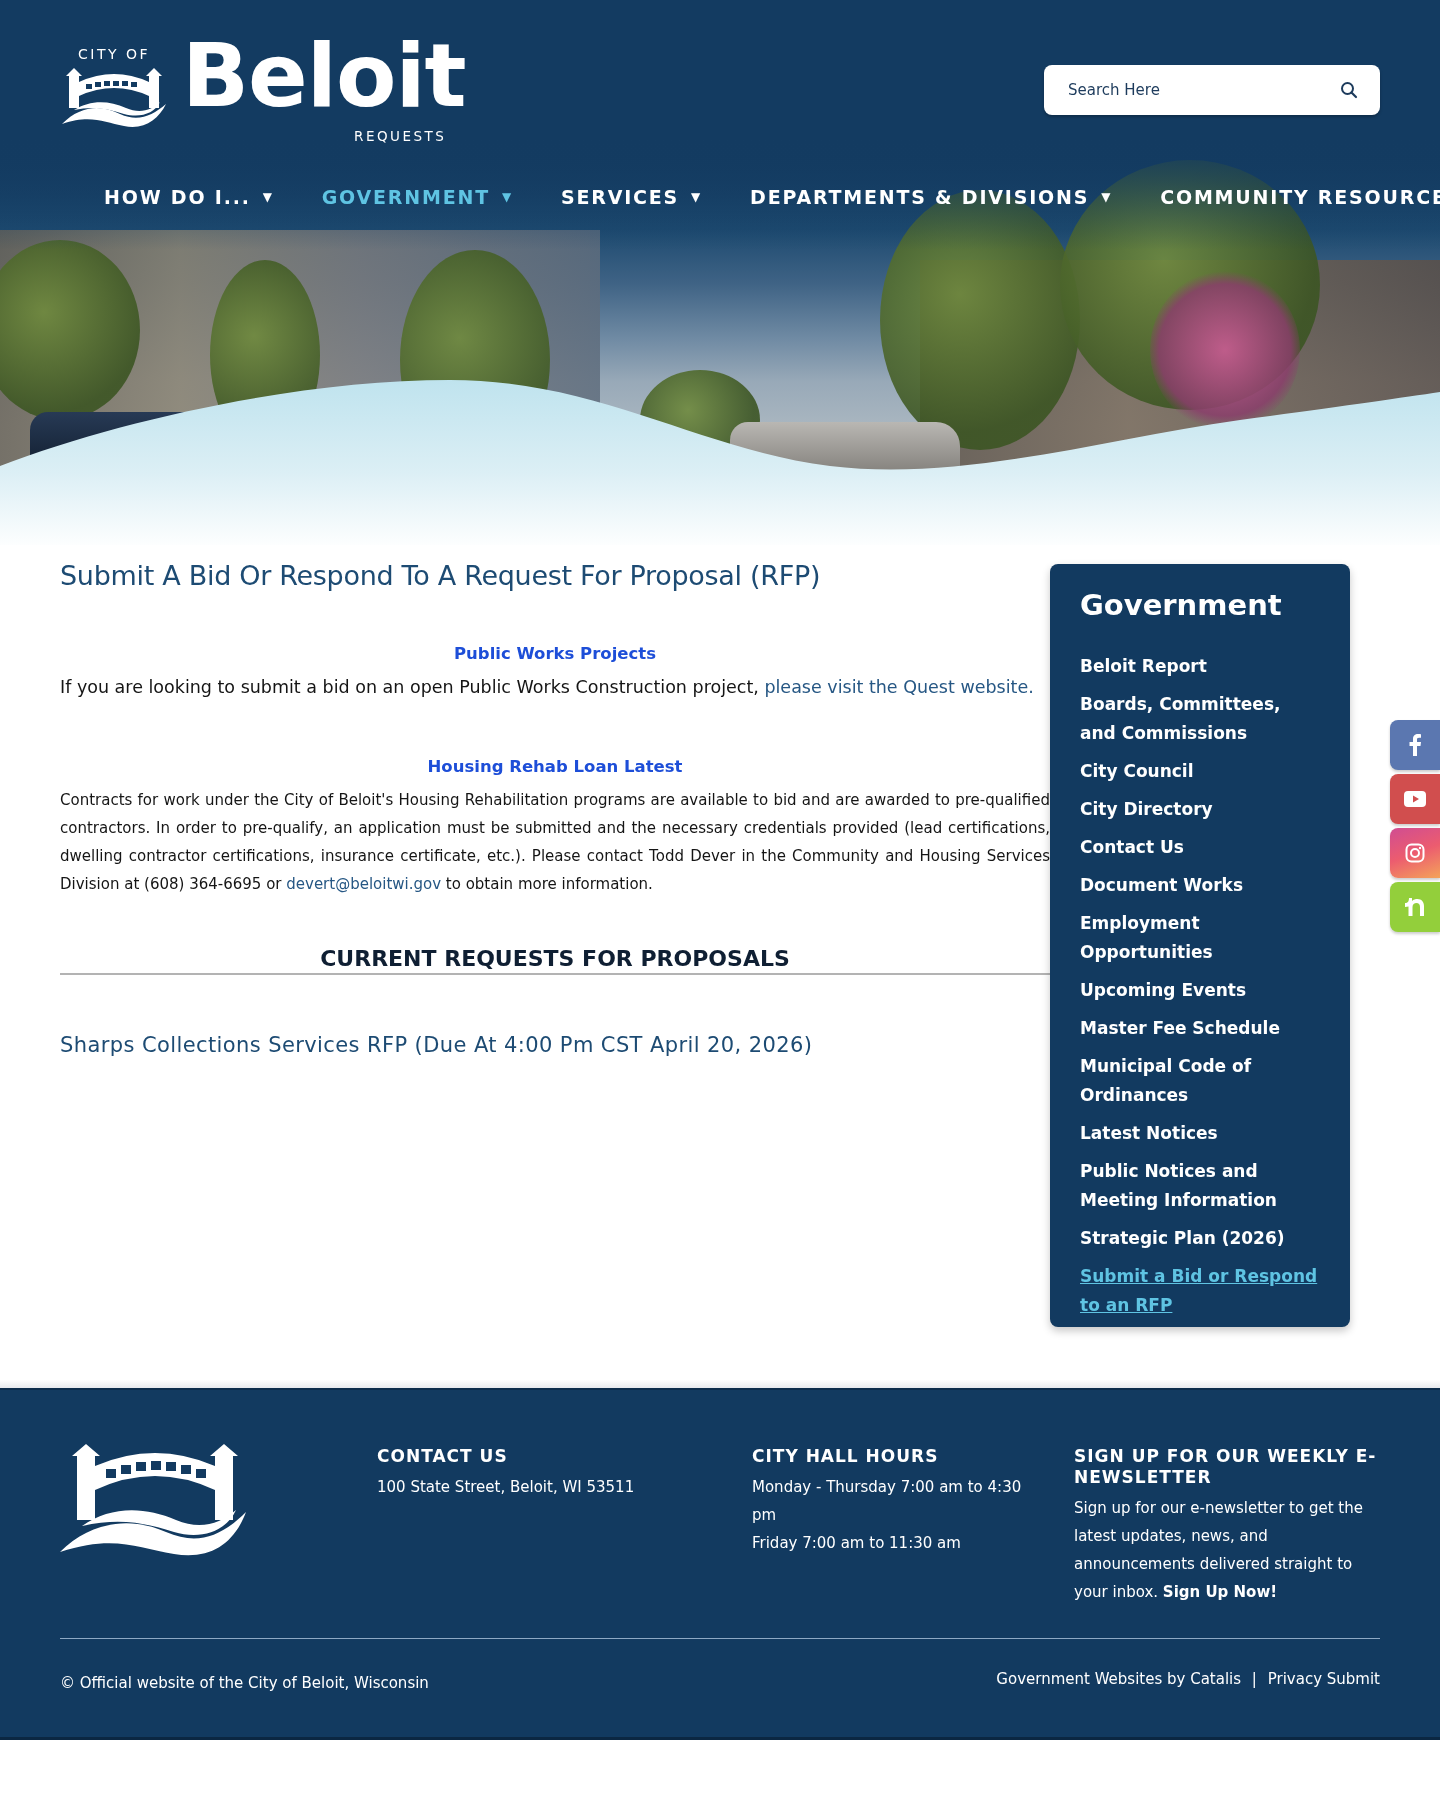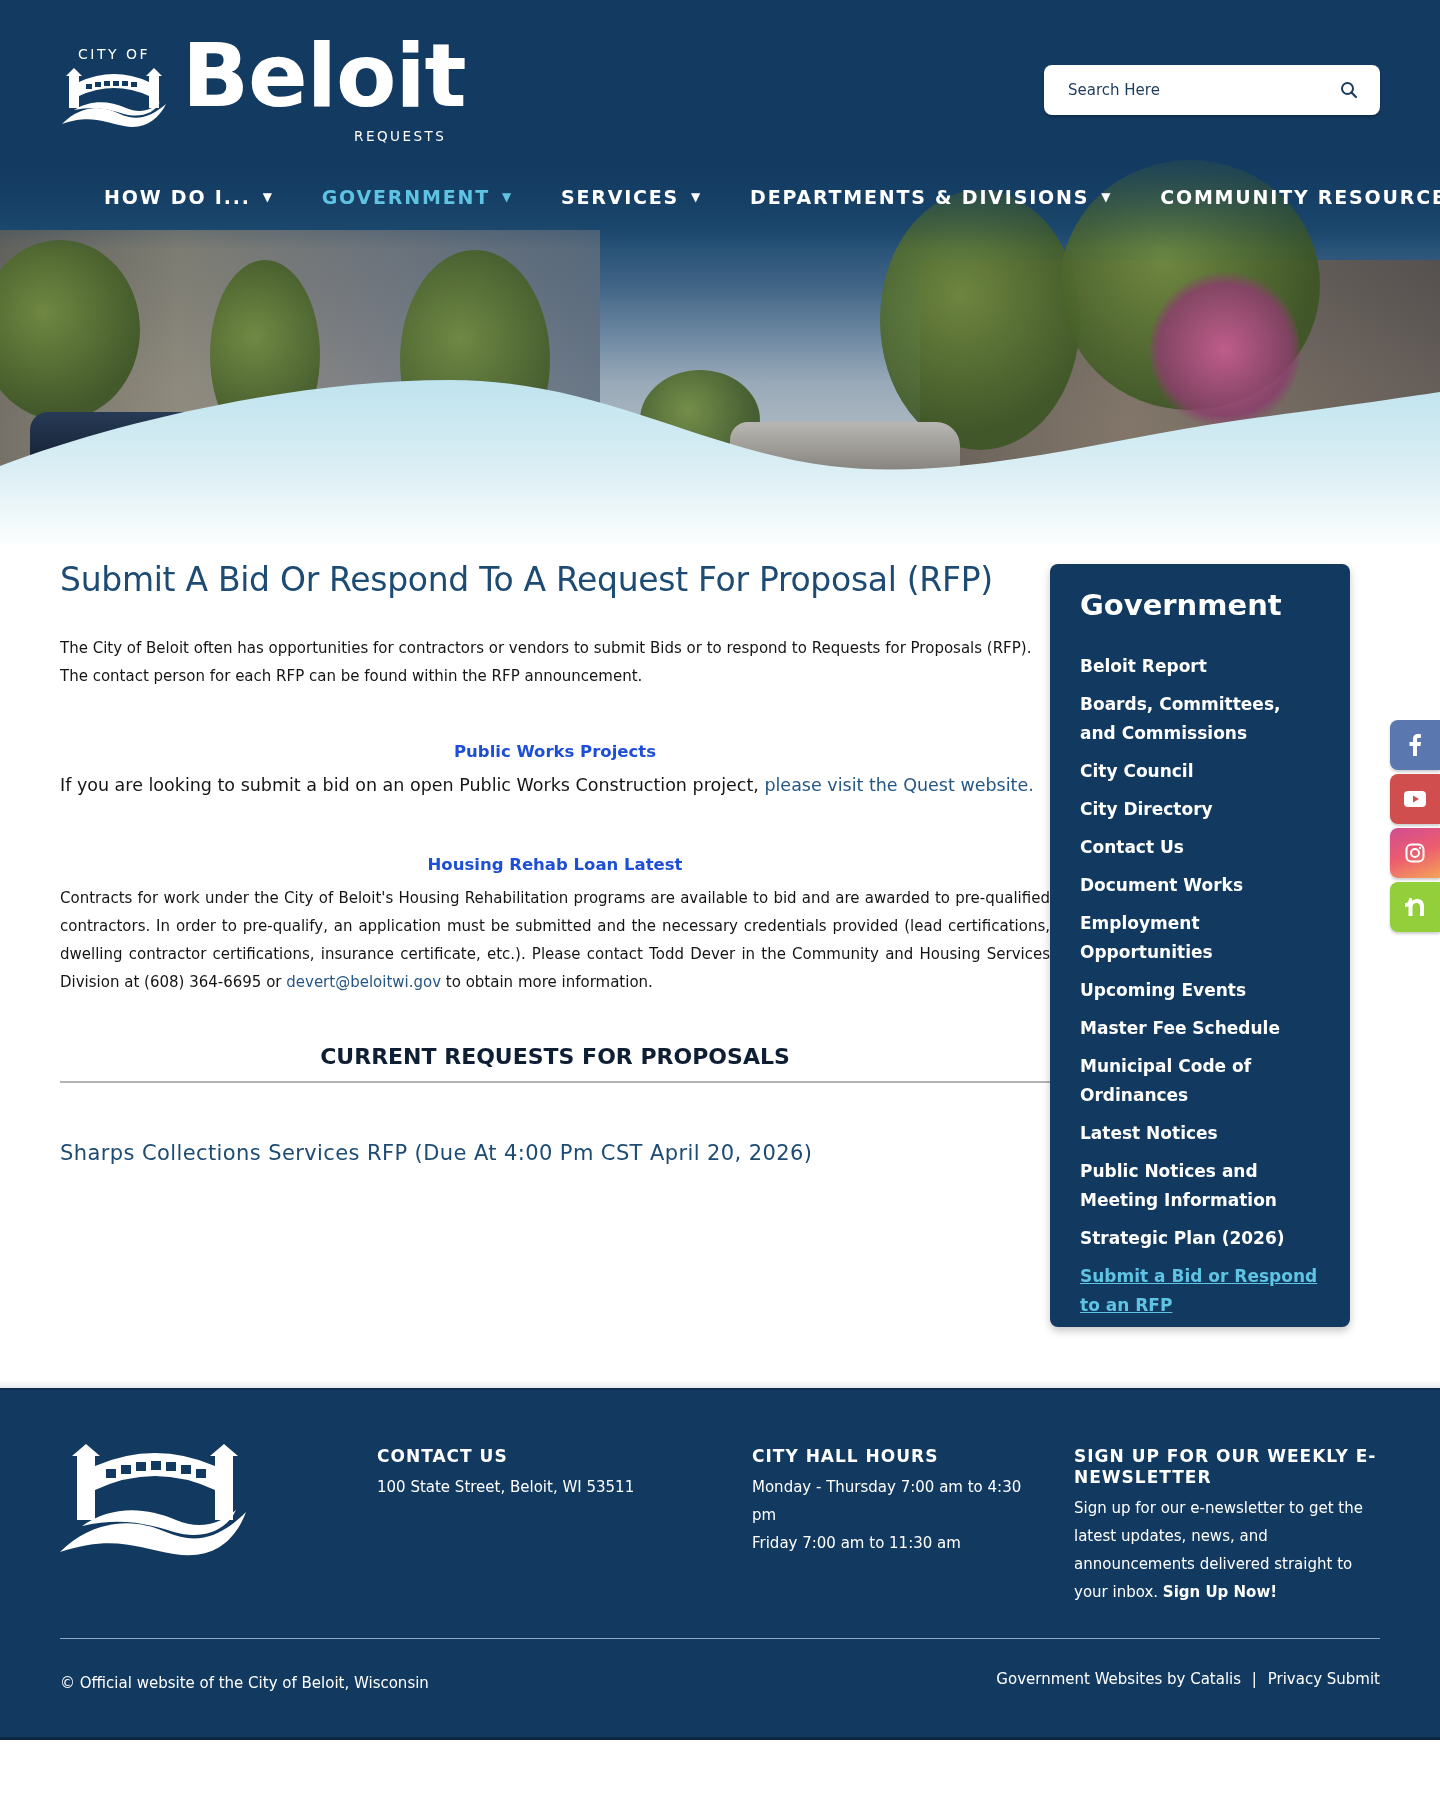--- a/index.html
+++ b/index.html
@@ -50,29 +50,29 @@
 
   .nav { position: absolute; left: 60px; top: 180px; width: 1320px; height: 34px; display: flex; align-items: center; }
   .nav .home { width: 24px; height: 22px; margin-right: 44px; }
   .nav-item { display: flex; align-items: center; color: #fff; font-size: 19px; font-weight: bold; letter-spacing: 1.8px; font-family: "DejaVu Sans", sans-serif; margin-right: 48px; white-space: nowrap; }
   .nav-item .caret { font-size: 12px; margin-left: 12px; }
   .nav-item.active { color: #5fc4e3; }
   .nav-item:last-child { margin-right: 0; }
 
   
   .main { position: absolute; left: 60px; top: 560px; width: 990px; }
-  .page-title { font-size: 33px; color: #1d4b73; font-weight: normal; line-height: 1.2; font-family: "DejaVu Sans", sans-serif; letter-spacing: -0.3px; }
+  .page-title { font-size: 27px; color: #1d4b73; font-weight: normal; line-height: 1.2; font-family: "DejaVu Sans", sans-serif; letter-spacing: -0.3px; }
   .intro { margin-top: 34px; font-size: 15px; line-height: 28px; color: #151515; }
   .sec-head { text-align: center; font-size: 16.5px; font-weight: bold; color: #1d4ed8; }
   .pw-head { margin-top: 52px; }
   .pw-text { margin-top: 10px; font-size: 17.5px; color: #151515; line-height: 28px; }
   a.link { color: #265784; text-decoration: none; }
   .hr-head { margin-top: 56px; }
   .hr-text { margin-top: 10px; font-size: 15px; line-height: 28px; color: #151515; text-align: justify; }
-  .rfp-head { margin-top: 48px; text-align: center; font-size: 22px; font-weight: bold; color: #0f1f33; padding-bottom: 12px; border-bottom: 2px solid #b3b3b3; }
+  .rfp-head { margin-top: 48px; text-align: center; font-size: 22px; font-weight: bold; color: #0f1f33; padding-bottom: 2px; border-bottom: 2px solid #b3b3b3; }
   .rfp-item { display: block; margin-top: 58px; font-size: 21px; color: #1d4b73; letter-spacing: 0.4px; text-decoration: none; }
 
   
   .sidebar {
     position: absolute; left: 1050px; top: 564px; width: 300px; height: 763px;
     background: #123a60; border-radius: 8px; padding: 22px 30px;
     box-shadow: 0 4px 8px rgba(0,0,0,.22);
   }
   .sidebar h2 { color: #fff; font-size: 29px; font-weight: bold; font-family: "DejaVu Sans", sans-serif; margin-top: 2px; }
   .sidebar ul { list-style: none; margin-top: 30px; }
@@ -186,21 +186,20 @@
     </div>
     <div class="nav-item">
       <span>COMMUNITY RESOURCES</span>
 
     </div>
   </nav>
 </header>
 
 <main class="main">
   <h1 class="page-title">Submit A Bid Or Respond To A Request For Proposal (RFP)</h1>
-  <p class="intro">The City of Beloit often has opportunities for contractors or vendors to submit Bids or to respond to Requests for Proposals (RFP). The contact person for each RFP can be found within the RFP announcement.</p>
 
   <h3 class="sec-head pw-head">Public Works Projects</h3>
   <p class="pw-text"><span>If you are looking to submit a bid on an open Public Works Construction project, </span><a class="link" href="#">please visit the Quest website.</a></p>
 
   <h3 class="sec-head hr-head">Housing Rehab Loan Latest</h3>
   <p class="hr-text"><span>Contracts for work under the City of Beloit's Housing Rehabilitation programs are available to bid and are awarded to pre-qualified contractors.  In order to pre-qualify, an application must be submitted and the necessary credentials provided (lead certifications, dwelling contractor certifications, insurance certificate, etc.).  Please contact Todd Dever in the Community and Housing Services Division at (608) 364-6695 or </span><a class="link" href="#">devert@beloitwi.gov</a><span> to obtain more information.</span></p>
 
   <h2 class="rfp-head">CURRENT REQUESTS FOR PROPOSALS</h2>
   <a class="rfp-item" href="#">Sharps Collections Services RFP (Due At 4:00 Pm CST April 20, 2026)</a>
 </main>

